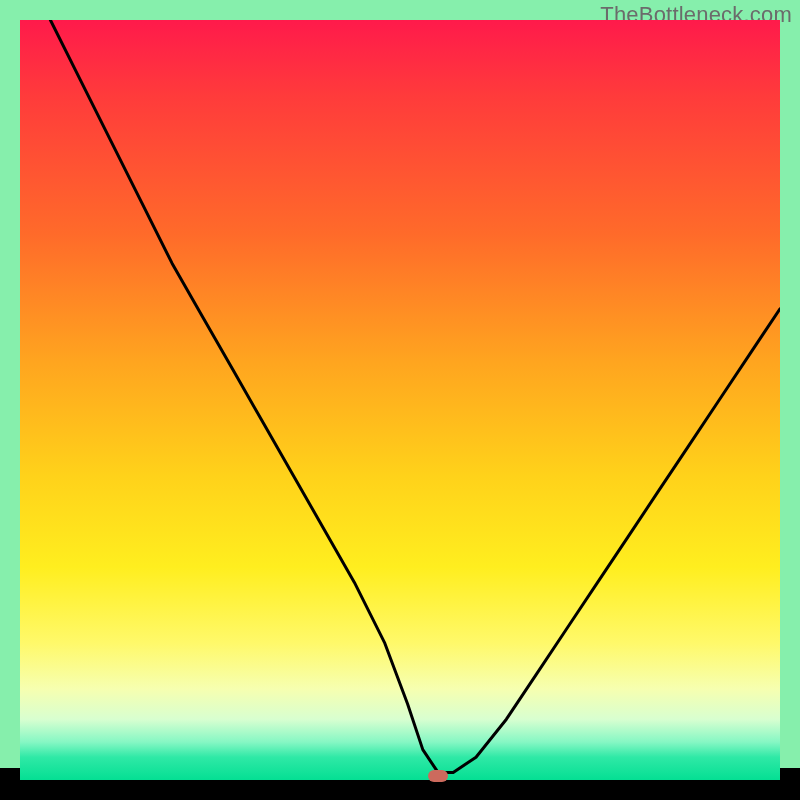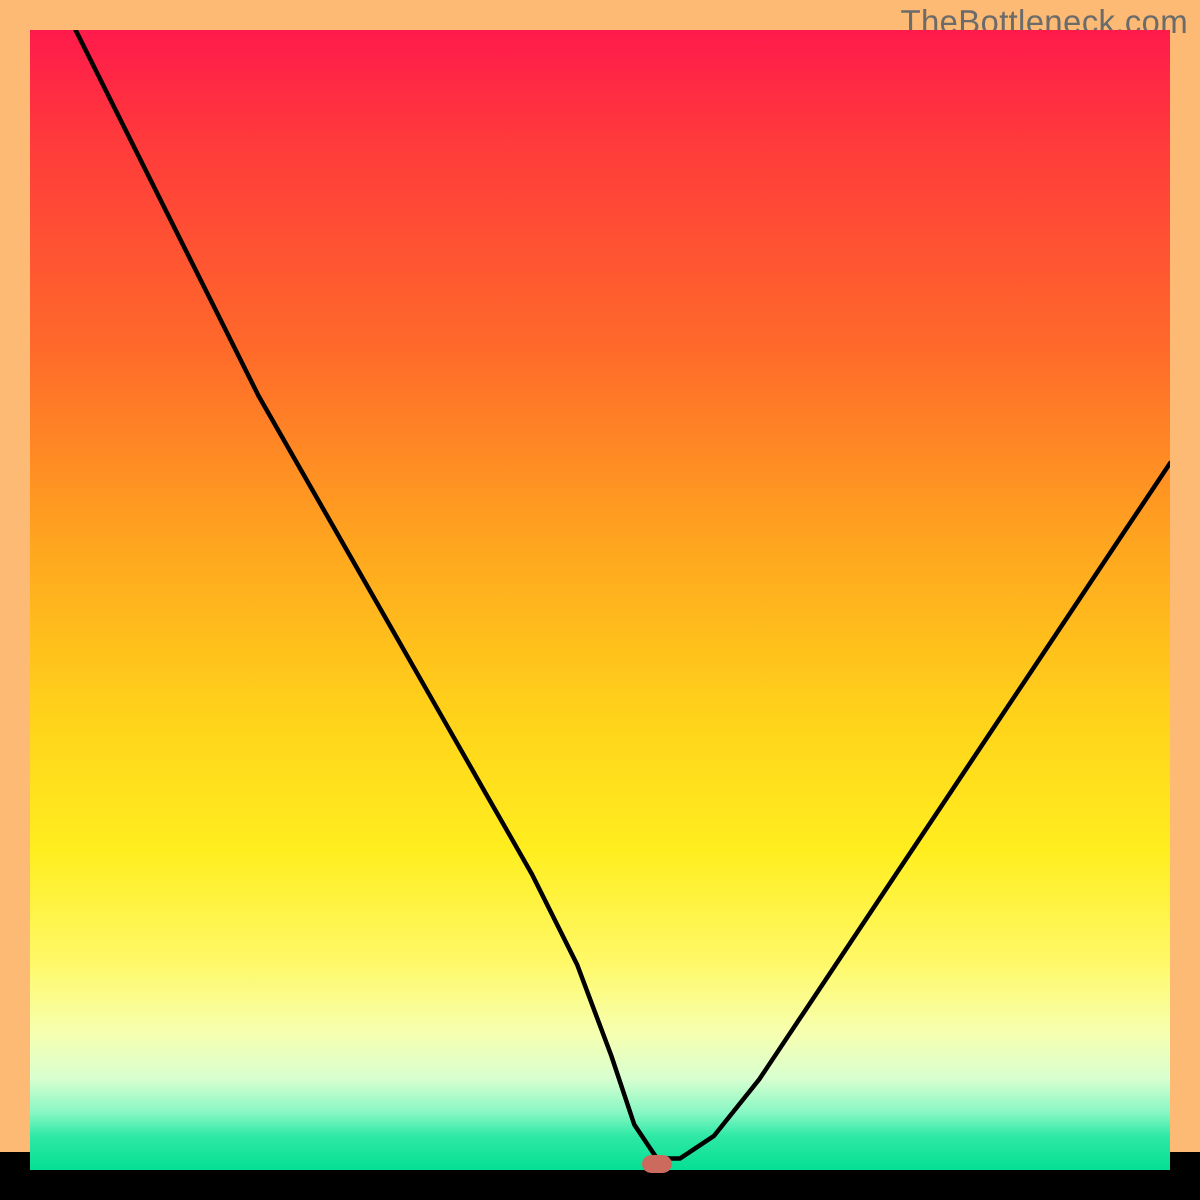--- a/index.html
+++ b/index.html
@@ -8,21 +8,21 @@
     width: 800px;
     height: 800px;
     background: #000;
     overflow: hidden;
     font-family: Arial, Helvetica, sans-serif;
   }
   .frame {
     position: relative;
     width: 800px;
     height: 768px;
-    background: #fdba74;
+    background: #86efac;
   }
   .plot-area {
     position: absolute;
     left: 20px;
     top: 20px;
     width: 760px;
     height: 760px;
     background: linear-gradient(to bottom,
       #ff1a4b 0%,
       #ff3b3b 10%,

